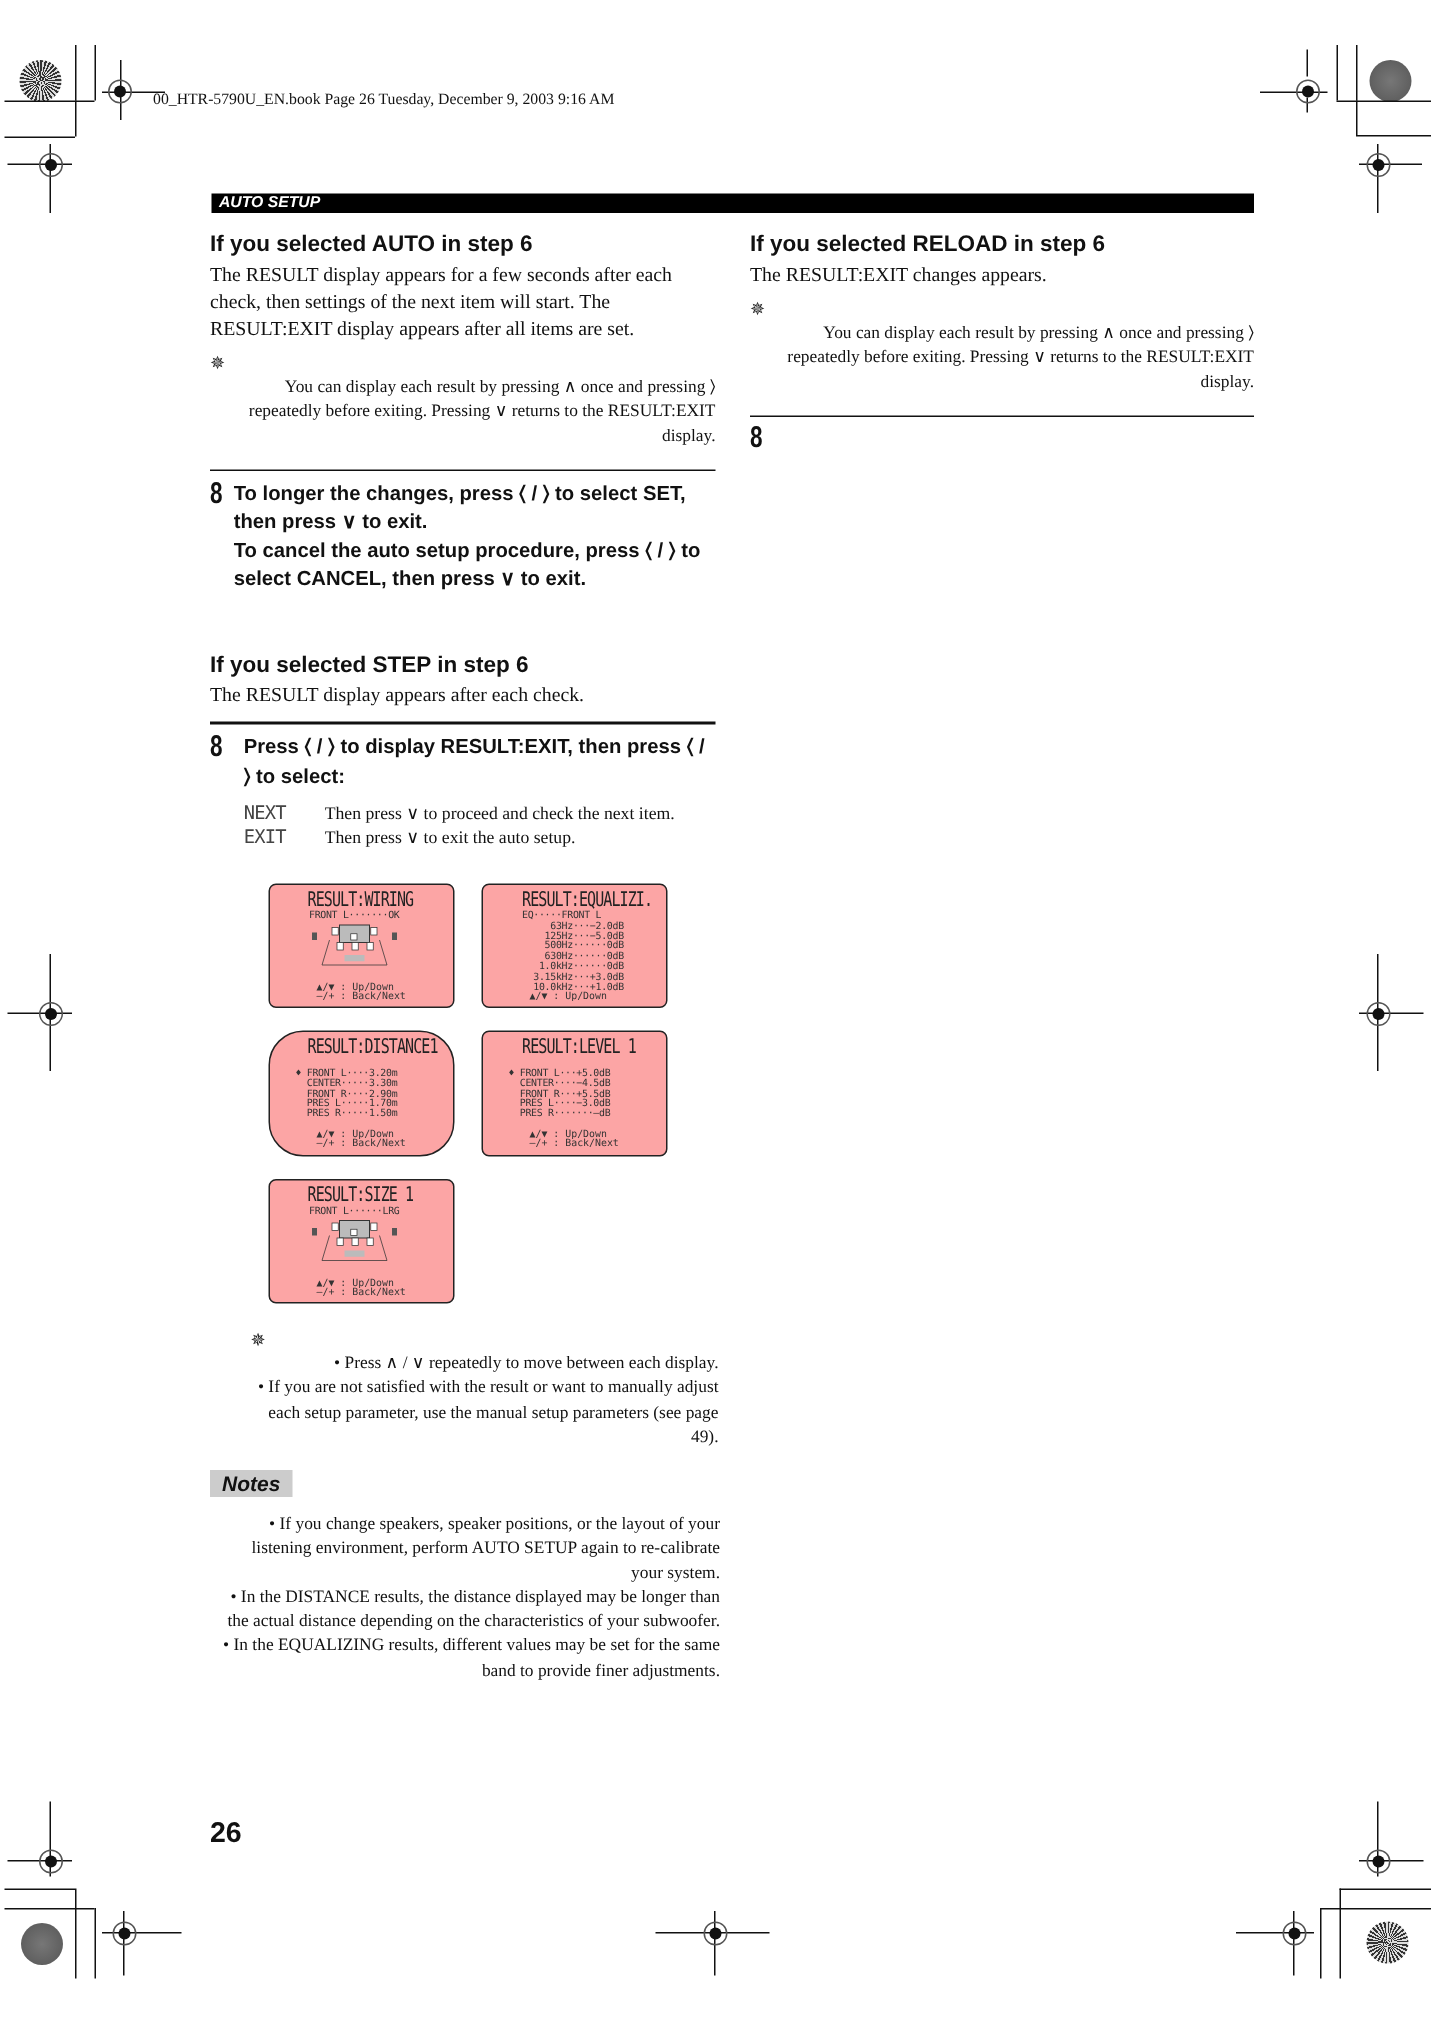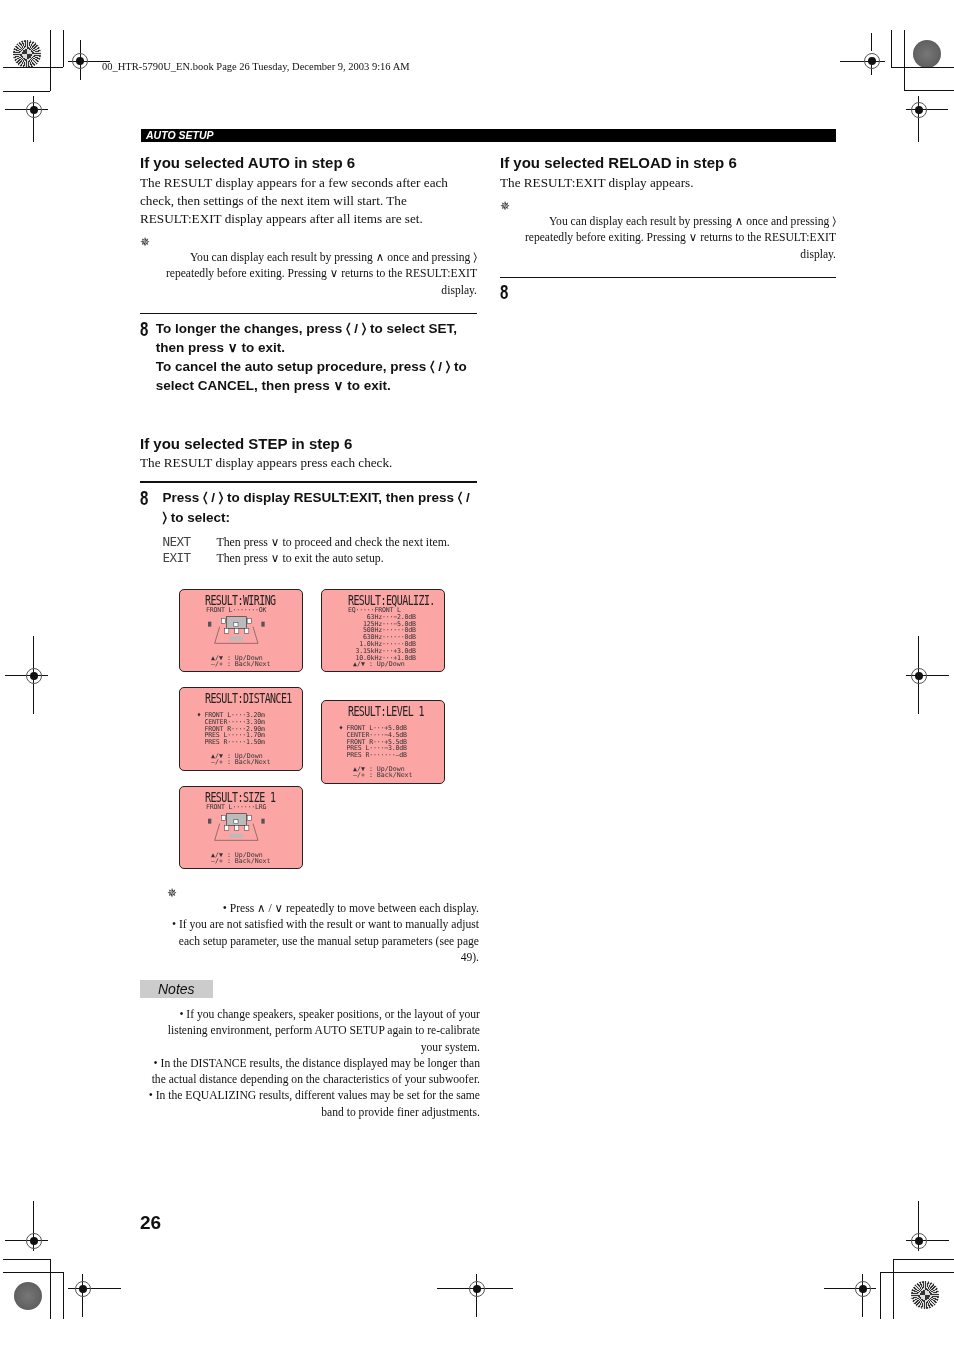--- a/index.html
+++ b/index.html
@@ -24,21 +24,21 @@
   .step { display:flex; }
   .step-num { font-family:"Liberation Sans", sans-serif; font-weight:bold; font-size:20px; width:27px; line-height:20px; transform:scaleX(0.75); transform-origin:left top; }
   .step-text { font-family:"Liberation Sans", sans-serif; font-weight:bold; font-size:13.5px; line-height:19px; }
   .rule { height:2px; background:#111; }
   .lcd { position:absolute; border:1px solid #222; border-radius:5px; background:#fca5a5; font-family:"DejaVu Sans Mono", monospace; color:#333; }
   .lcd-title { font-family:"DejaVu Sans Mono", monospace; font-size:10px; letter-spacing:-0.6px; transform:scaleY(1.35); transform-origin:left top; color:#222; }
   .lcd-line { font-size:6.6px; line-height:6.8px; white-space:pre; letter-spacing:-0.2px; }
   .lcd-foot { font-size:6.6px; line-height:6.8px; white-space:pre; }
   .room { position:absolute; left:20px; top:24px; width:84px; height:36px; }
   .bullet { padding-left:10px; text-indent:-10px; }
-  .notes-label { display:inline-block; background:#ccc; font-family:"Liberation Sans", sans-serif; font-weight:normal; font-style:italic; font-size:14px; padding:1px 18px; }
+  .notes-label { display:inline-block; background:#ccc; font-family:"Liberation Sans", sans-serif; font-weight:bold; font-style:italic; font-size:14px; padding:1px 8px; }
   .opt { font-family:"DejaVu Sans Mono", monospace; font-size:12.5px; color:#444; width:54px; display:inline-block; letter-spacing:-0.5px; }
   .page-num { position:absolute; left:140px; top:1212px; font-family:"Liberation Sans", sans-serif; font-weight:bold; font-size:19px; }
 </style>
 </head>
 <body>
 
 <div>
 
   <div class="spiral" style="left:13px;top:40px;"></div>
   <div class="vline" style="left:50px;top:30px;height:37px;"></div>
@@ -118,21 +118,21 @@
   <div class="rule" style="margin-top:14px;height:1.5px;"></div>
   <div class="step" style="margin-top:5px;">
     <div class="step-num">8</div>
     <div>
       <div class="step-text">To longer the changes, press 〈 / 〉 to select SET, then press ∨ to exit.</div>
       <div class="step-text">To cancel the auto setup procedure, press 〈 / 〉 to select CANCEL, then press ∨ to exit.</div>
     </div>
   </div>
 
   <h2 style="margin-top:40px;">If you selected STEP in step 6</h2>
-  <div class="body" style="margin-top:1px;">The RESULT display appears press each check.</div>
+  <div class="body" style="margin-top:1px;">The RESULT display appears after each check.</div>
 
   <div class="rule" style="margin-top:9px;height:1.5px;"></div>
   <div class="step" style="margin-top:5px;">
     <div class="step-num">8</div>
     <div>
       <div class="step-text" style="line-height:20px;">Press 〈 / 〉 to display RESULT:EXIT, then press 〈 / 〉 to select:</div>
       <div style="margin-top:6px;font-size:11.8px;line-height:16px;">
         <div><span class="opt">NEXT</span><span>Then press ∨ to proceed and check the next item.</span></div>
         <div><span class="opt">EXIT</span><span>Then press ∨ to exit the auto setup.</span></div>
       </div>
@@ -168,34 +168,34 @@
     <div class="lcd-line">    125Hz···−5.0dB</div>
     <div class="lcd-line">    500Hz······0dB</div>
     <div class="lcd-line">    630Hz······0dB</div>
     <div class="lcd-line">   1.0kHz······0dB</div>
     <div class="lcd-line">  3.15kHz···+3.0dB</div>
     <div class="lcd-line">  10.0kHz···+1.0dB</div>
     <div class="lcd-foot" style="padding-left:5px;">▲/▼ : Up/Down</div>
   </div>
 </div>
 
-<div class="lcd" style="left:179px;top:687px;width:122px;height:82px;">
+<div class="lcd" style="left:179px;top:687px;width:122px;height:82px;border-radius:23px;">
   <div class="lcd-title" style="position:absolute;left:25px;top:3px;">RESULT:DISTANCE1</div>
   <div style="position:absolute;left:17px;top:24px;">
     <div class="lcd-line">♦ FRONT L····3.20m</div>
     <div class="lcd-line">  CENTER·····3.30m</div>
     <div class="lcd-line">  FRONT R····2.90m</div>
     <div class="lcd-line">  PRES L·····1.70m</div>
     <div class="lcd-line">  PRES R·····1.50m</div>
   </div>
   <div class="lcd-foot" style="position:absolute;left:31px;top:65px;">▲/▼ : Up/Down</div>
   <div class="lcd-foot" style="position:absolute;left:31px;top:71px;">–/+ : Back/Next</div>
 </div>
 
-<div class="lcd" style="left:321px;top:687px;width:122px;height:82px;margin-top:13px;">
+<div class="lcd" style="left:321px;top:687px;width:122px;height:82px;">
   <div class="lcd-title" style="position:absolute;left:26px;top:3px;">RESULT:LEVEL 1</div>
   <div style="position:absolute;left:17px;top:24px;">
     <div class="lcd-line">♦ FRONT L···+5.0dB</div>
     <div class="lcd-line">  CENTER····−4.5dB</div>
     <div class="lcd-line">  FRONT R···+5.5dB</div>
     <div class="lcd-line">  PRES L····−3.0dB</div>
     <div class="lcd-line">  PRES R·······–dB</div>
   </div>
   <div class="lcd-foot" style="position:absolute;left:31px;top:65px;">▲/▼ : Up/Down</div>
   <div class="lcd-foot" style="position:absolute;left:31px;top:71px;">–/+ : Back/Next</div>
@@ -231,21 +231,21 @@
   <div class="notes-label">Notes</div>
   <div style="margin-top:9px;">
     <div class="small bullet">• <span>If you change speakers, speaker positions, or the layout of your listening environment, perform AUTO SETUP again to re-calibrate your system.</span></div>
     <div class="small bullet">• <span>In the DISTANCE results, the distance displayed may be longer than the actual distance depending on the characteristics of your subwoofer.</span></div>
     <div class="small bullet">• <span>In the EQUALIZING results, different values may be set for the same band to provide finer adjustments.</span></div>
   </div>
 </div>
 
 <div class="abs" style="left:500px;top:154px;width:336px;">
   <h2>If you selected RELOAD in step 6</h2>
-  <div class="body" style="margin-top:2px;">The RESULT:EXIT display appears.</div>
+  <div class="body" style="margin-top:2px;">The RESULT:EXIT changes appears.</div>
   <div class="tip-icon" style="margin-top:6px;">✵</div>
   <div class="small">You can display each result by pressing ∧ once and pressing 〉 repeatedly before exiting. Pressing ∨ returns to the RESULT:EXIT display.</div>
 
   <div class="rule" style="margin-top:14px;height:1.5px;"></div>
   <div class="step" style="margin-top:4px;">
     <div class="step-num">8</div>
   </div>
 </div>
 
 <div class="page-num">26</div>

